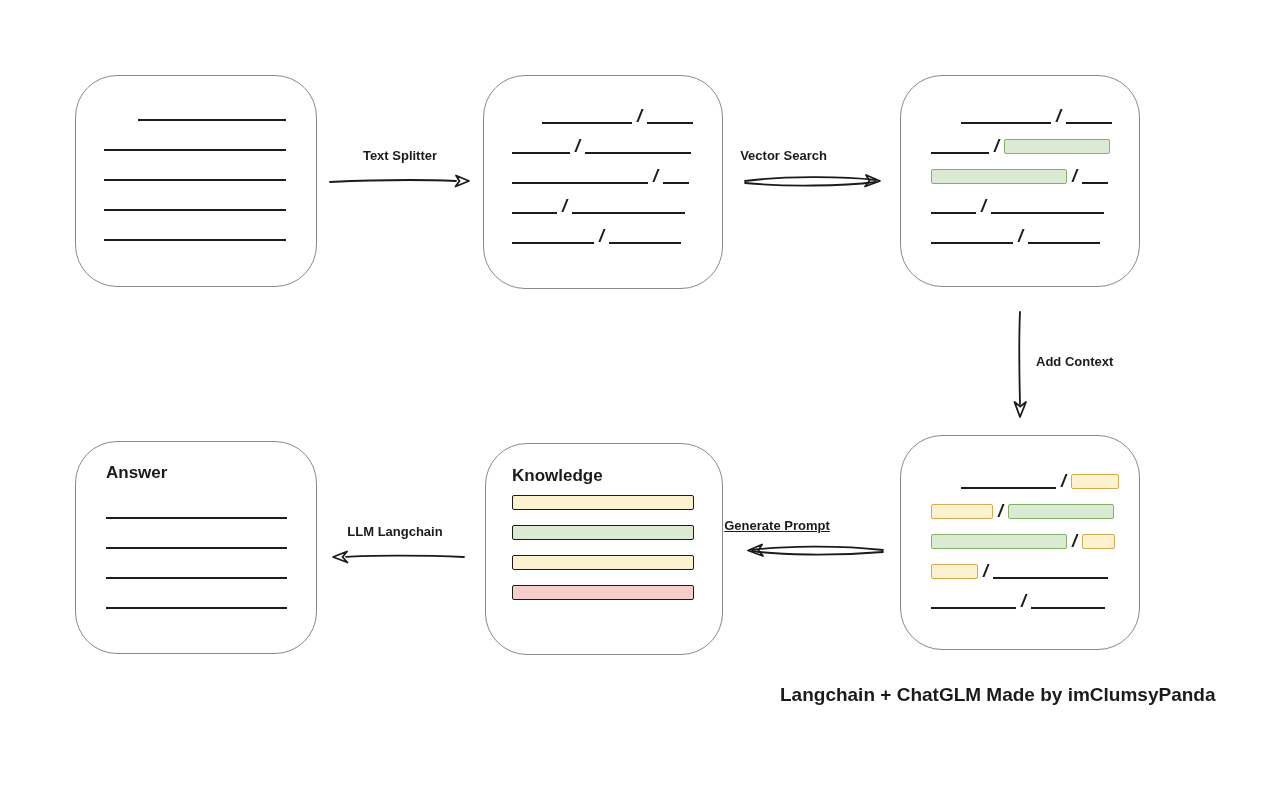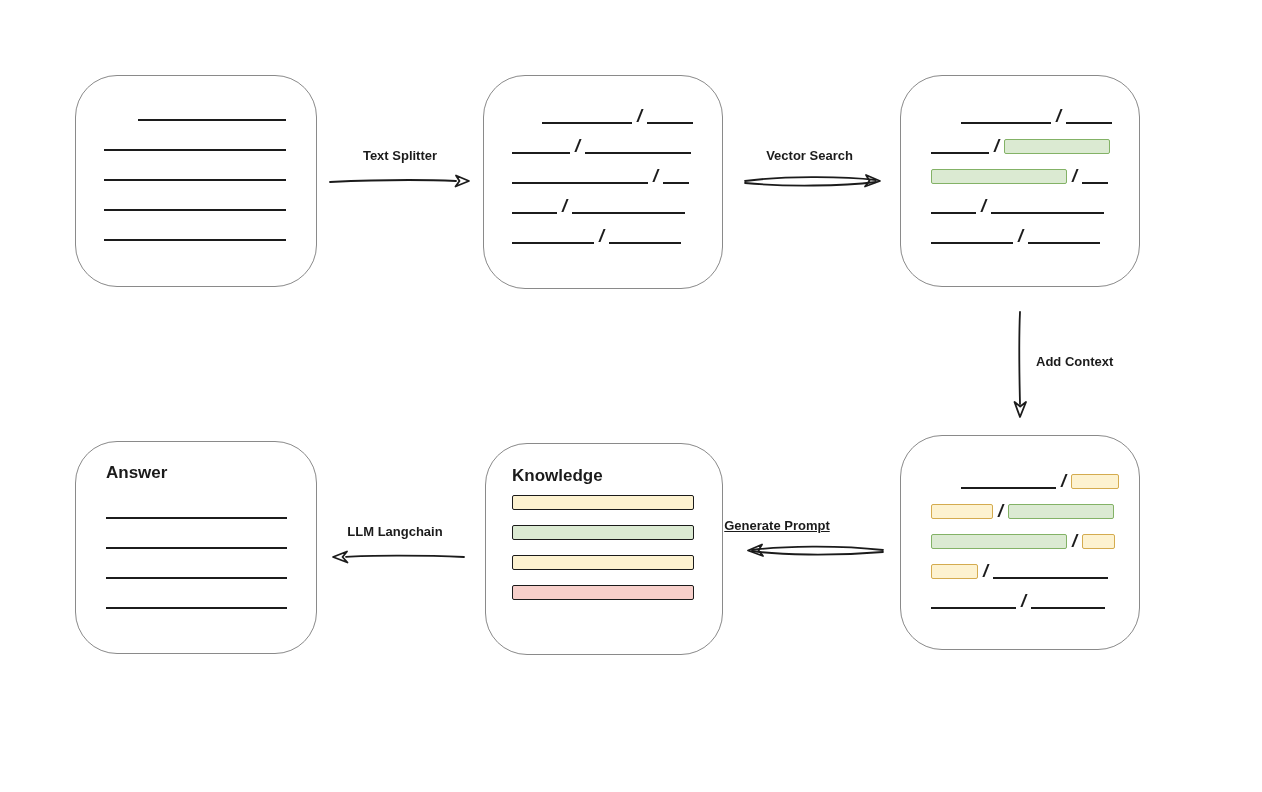--- a/index.html
+++ b/index.html
@@ -178,21 +178,21 @@
         </div>
       </div>
   </div>
 
   <div class="arrow-label" style="left:330px;top:146px;width:140px;">Text Splitter</div>
   <svg class="arrow" style="left:328px;top:172px;" width="145" height="20">
     <path d="M2,10 C45,8 95,7.5 128,9"></path>
     <path d="M128,3.5 L141,9 L127.5,14.5 L131.5,9 Z"></path>
   </svg>
 
-  <div class="arrow-label" style="left:742px;top:146px;width:135px;">Vector Search</div>
+  <div class="arrow-label" style="left:716px;top:146px;width:135px;">Vector Search</div>
   <svg class="arrow" style="left:742px;top:170px;" width="148" height="22">
     <path d="M3,11 C40,6 100,6 134,10"></path>
     <path d="M3,13 C45,17 100,16 134,12"></path>
     <path d="M124,5 L138,11 L123,16.5 L127.5,10.8 Z"></path>
   </svg>
 
   <svg class="arrow" style="left:1012px;top:310px;" width="18" height="110">
     <path d="M8,2 C6.5,35 7.5,70 8,94"></path>
     <path d="M2.5,92 L8,107 L14,92 L8.2,96.5 Z"></path>
   </svg>
@@ -204,14 +204,15 @@
     <path d="M145,12 C95,16 40,15 14,11"></path>
     <path d="M24,4.5 L10,10.5 L25,16 L20.5,10.4 Z"></path>
   </svg>
 
   <div class="arrow-label" style="left:324px;top:522px;width:142px;">LLM Langchain</div>
   <svg class="arrow" style="left:326px;top:548px;" width="142" height="18">
     <path d="M138,9 C95,7 40,7.5 20,8.8"></path>
     <path d="M21,3.5 L7,9 L21.5,14.5 L16.5,9 Z"></path>
   </svg>
 
+  <div class="caption">Langchain + ChatGLM Made by imClumsyPanda</div>
 
 </div>
 
 </body></html>

